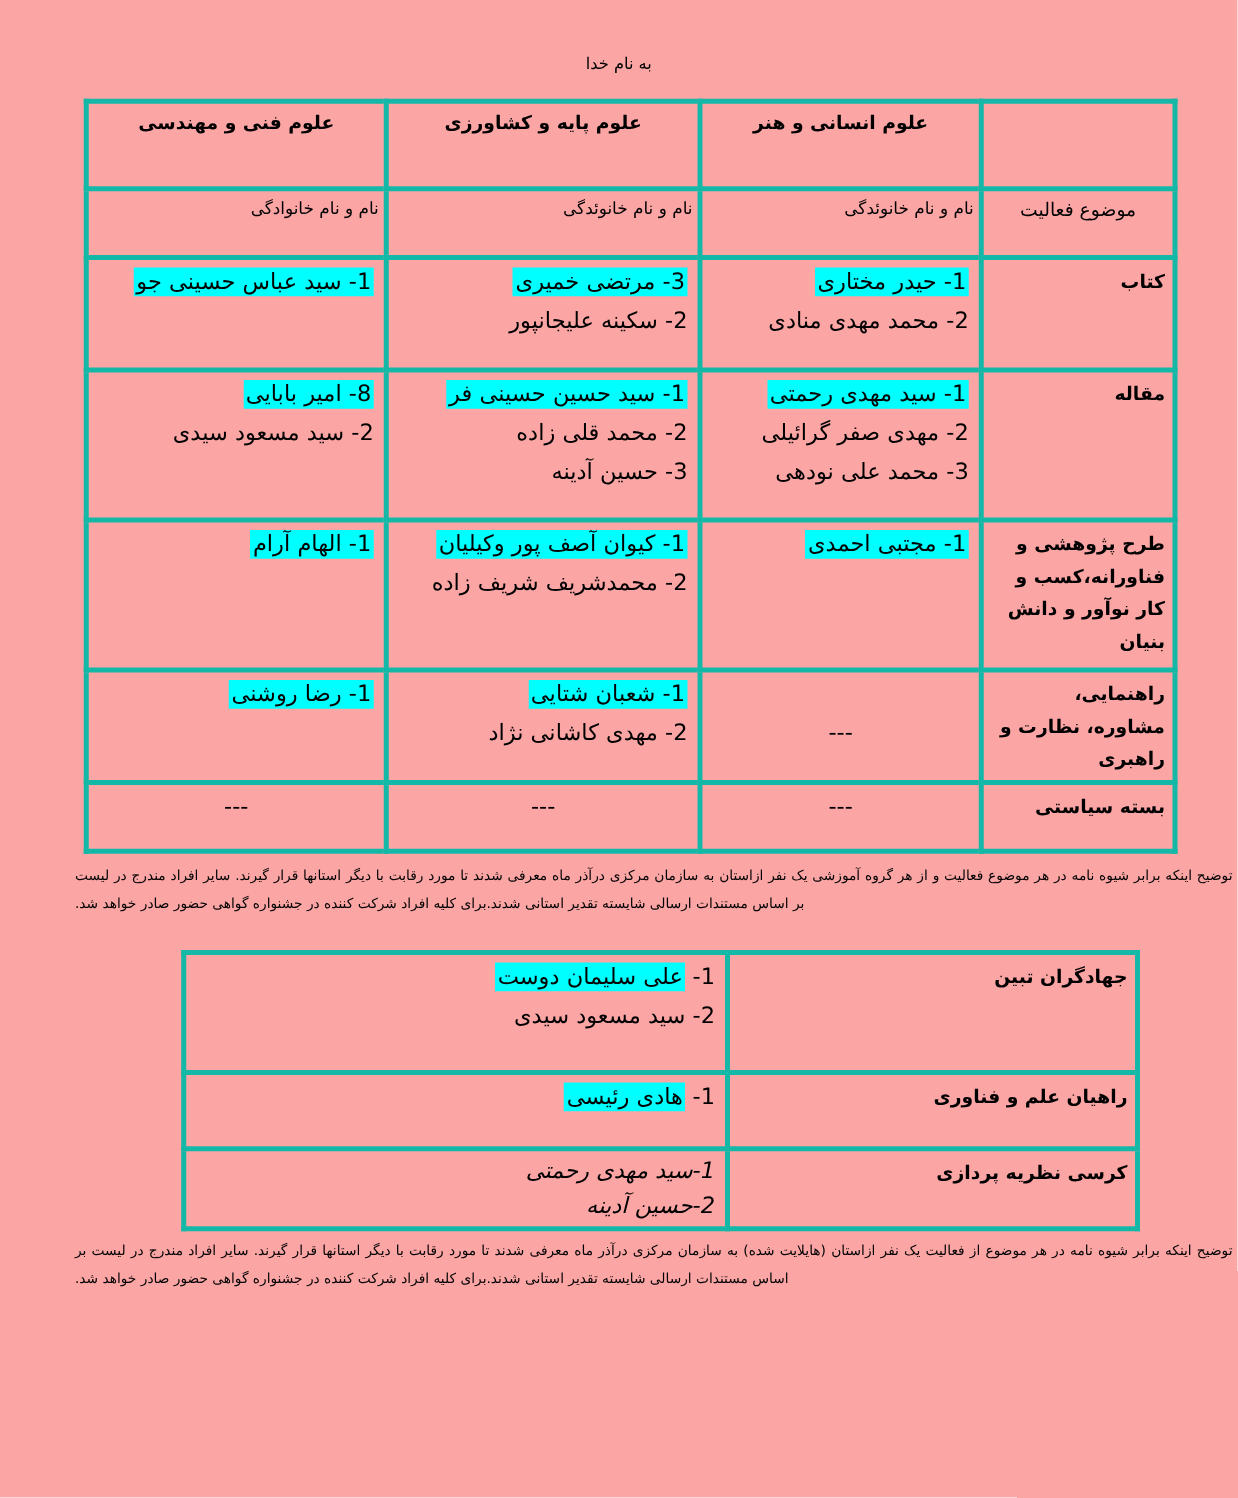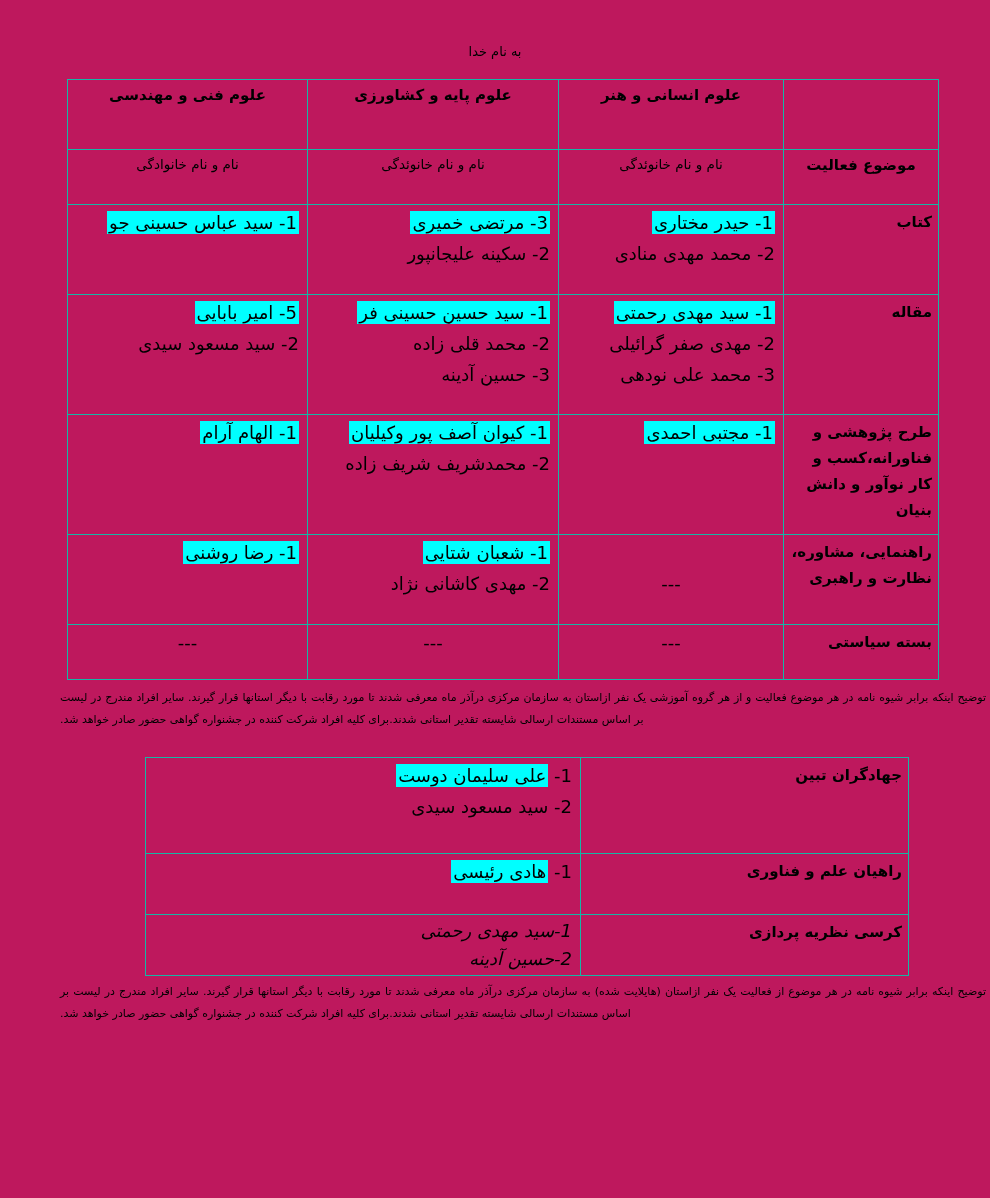--- a/index.html
+++ b/index.html
@@ -1,43 +1,43 @@
 <!DOCTYPE html>
 <html lang="fa" style="--hl: #00ffff;"><head>
 <meta charset="utf-8">
 <style>
   html,body { margin:0; padding:0; background:#ffffff; }
   body { width:990px; font-family:"DejaVu Sans", sans-serif; color:#000; }
-  .page { position:relative; width:990px; height:1198px; overflow:hidden; background:#be185d; }
+  .page { position:relative; width:990px; height:1198px; overflow:hidden; background:#fca5a5; }
 
   .center { text-align:center; direction:rtl; }
   .bismillah { padding-top:44px; font-size:13px; }
   .title { margin:26px 10px 0; font-size:16px; font-weight:bold; }
   .year { margin-top:24px; font-size:15px; font-weight:bold; }
 
   table { border-collapse:collapse; table-layout:fixed; direction:rtl; }
-  td { border:1px solid #14b8a6; vertical-align:top; overflow:hidden; }
+  td { border:4px solid #14b8a6; vertical-align:top; overflow:hidden; }
 
   .t1 { margin:20px 0 0 67px; width:871px; }
   .t2 { margin:27px 0 0 145px; width:763px; }
 
   .t1 tr.hr1 { height:70px; }
   .t1 tr.hr2 { height:55px; }
   .t1 tr.r1 { height:90px; }
   .t1 tr.r2 { height:120px; }
   .t1 tr.r3 { height:120px; }
   .t1 tr.r4 { height:90px; }
   .t1 tr.r5 { height:55px; }
   .t2 tr.s1 { height:96px; }
   .t2 tr.s2 { height:61px; }
   .t2 tr.s3 { height:57px; }
 
   .colhead { font-weight:bold; font-size:15px; text-align:center; padding:6px 4px 0; }
-  .acthead { font-weight:bold; font-size:15px; text-align:center; padding:6px 4px 0; }
-  .subhead { font-size:13.5px; text-align:center; padding:6px 4px 0; font-weight:normal; }
+  .acthead { font-weight:normal; font-size:15px; text-align:center; padding:6px 4px 0; }
+  .subhead { font-size:13.5px; padding:6px 4px 0; font-weight:normal; }
   .cat  { font-weight:bold; font-size:15px; text-align:right; padding:4px 6px; line-height:26px; }
   .names{ font-size:18px; text-align:right; padding:2px 8px; line-height:31px; }
   .line { direction:rtl; }
   .line.dash { text-align:center; }
   .mid  { padding-top:33px; }
   .hl   { background:var(--hl,#00ffff); padding:1px 2px; }
   .t2 .names { line-height:31px; }
   .t2 .tight .line { line-height:28px;font-style:italic; }
 
   .note { direction:rtl; text-align:justify; text-align-last:left; -moz-text-align-last:left;
@@ -93,21 +93,21 @@
         <div class="line"><span class="nm hl">1- سید مهدی رحمتی</span></div>
         <div class="line"><span class="nm">2- مهدی صفر گرائیلی</span></div>
         <div class="line"><span class="nm">3- محمد علی نودهی</span></div>
       </td>
       <td class="names">
         <div class="line"><span class="nm hl">1- سید حسین حسینی فر</span></div>
         <div class="line"><span class="nm">2- محمد قلی زاده</span></div>
         <div class="line"><span class="nm">3- حسین آدینه</span></div>
       </td>
       <td class="names">
-        <div class="line"><span class="nm hl">5- امیر بابایی</span></div>
+        <div class="line"><span class="nm hl">8- امیر بابایی</span></div>
         <div class="line"><span class="nm">2- سید مسعود سیدی</span></div>
       </td>
     </tr>
 
     <tr class="r3">
       <td class="cat">طرح پژوهشی و فناورانه،کسب و کار نوآور و دانش بنیان</td>
       <td class="names">
         <div class="line"><span class="nm hl">1- مجتبی احمدی</span></div>
       </td>
       <td class="names">

